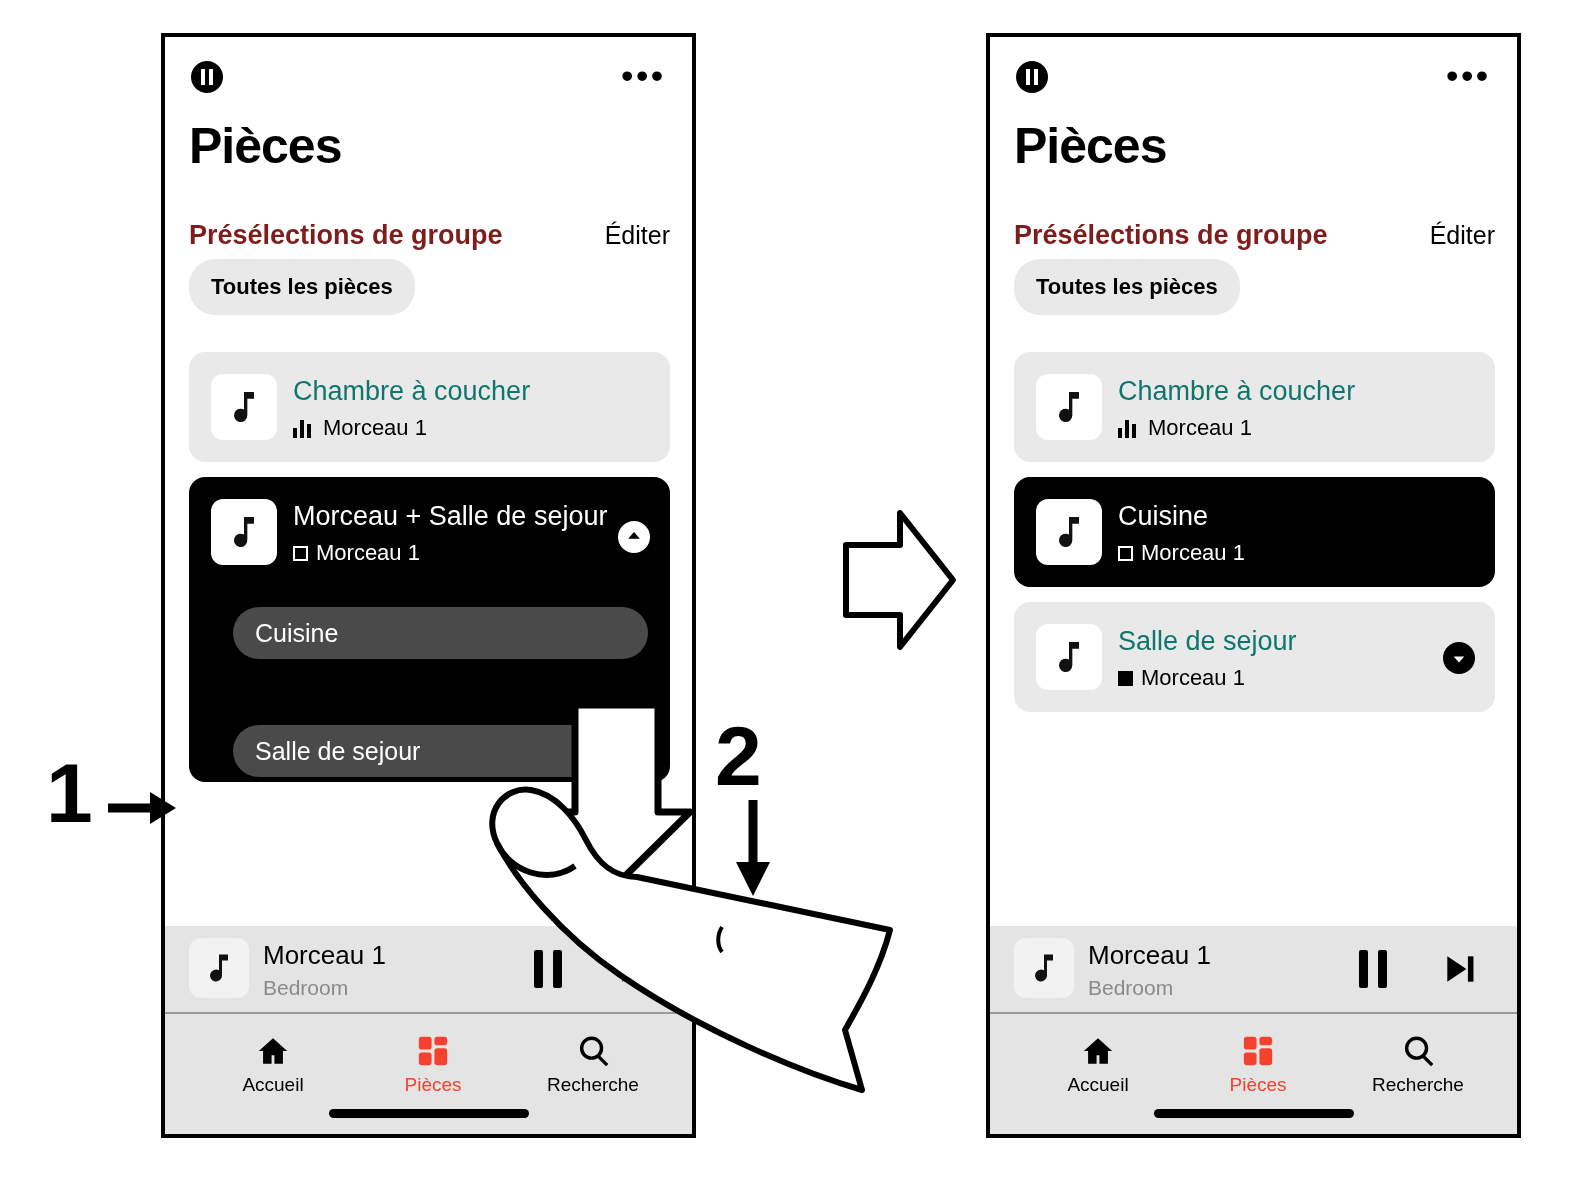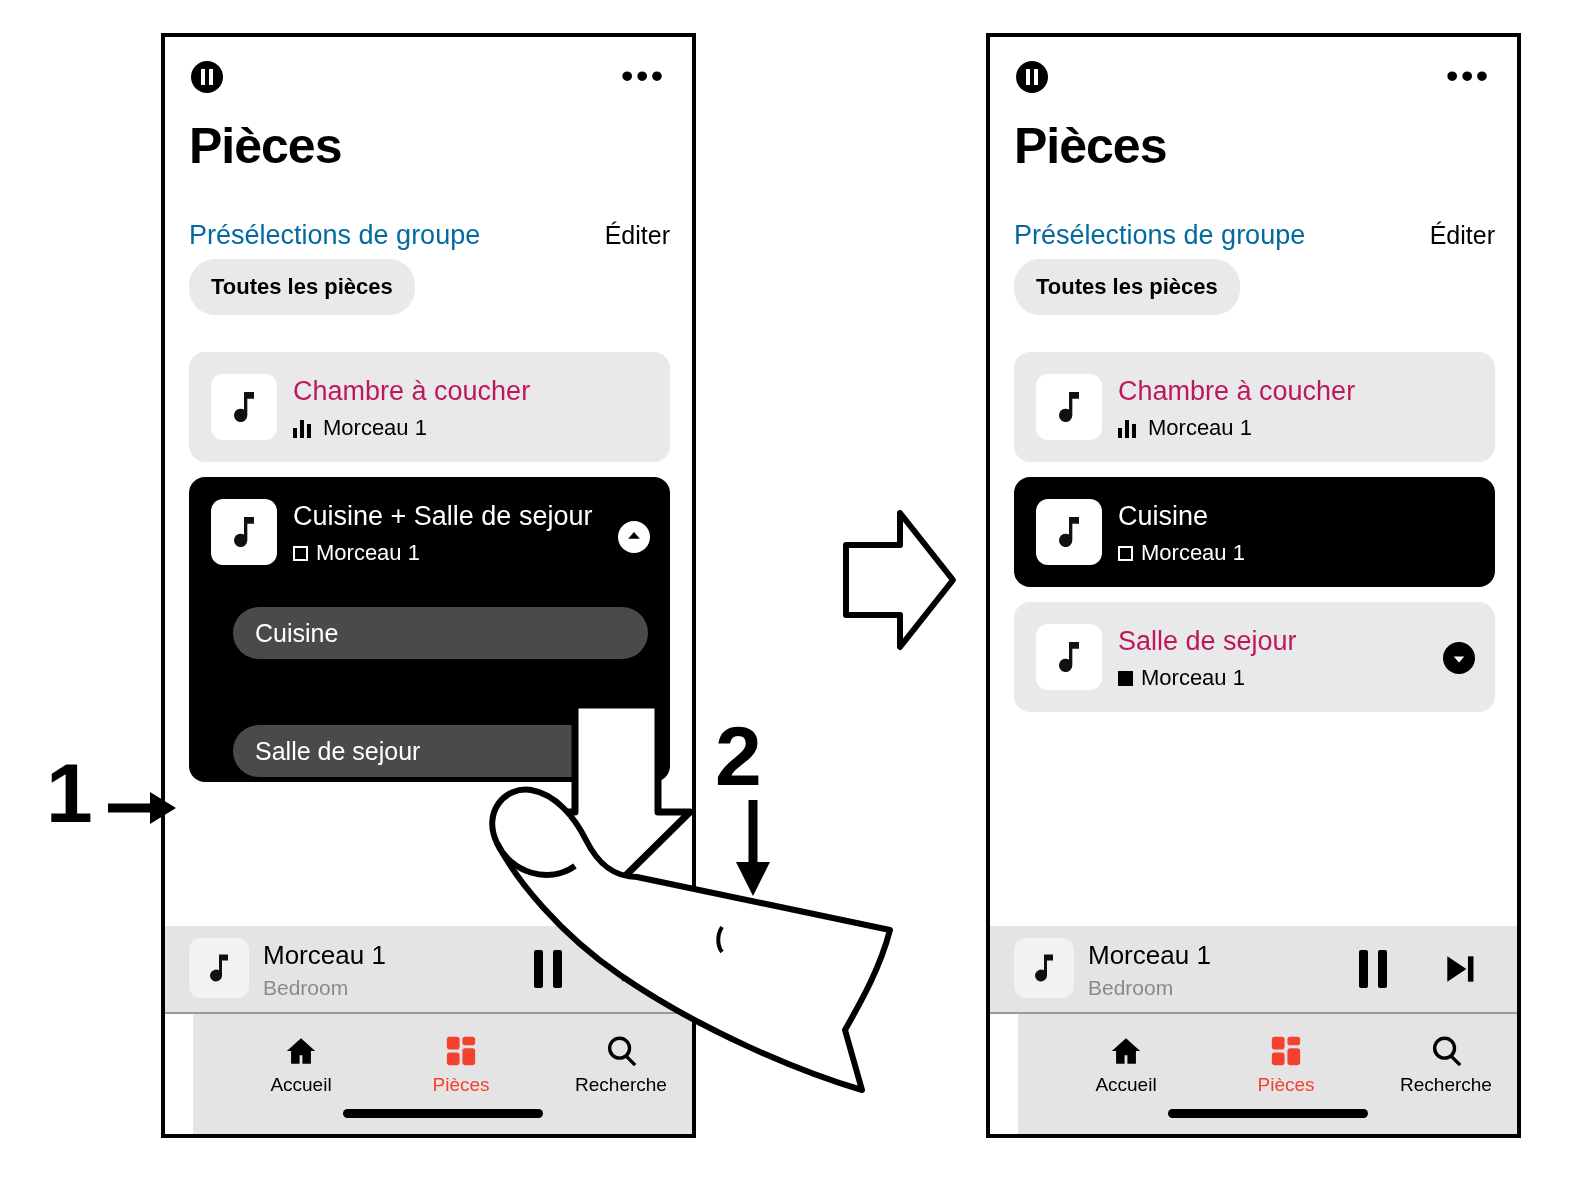--- a/index.html
+++ b/index.html
@@ -77,22 +77,22 @@
     position: absolute;
     left: 24px;
     right: 22px;
     top: 168px;
     display: flex;
     align-items: baseline;
     justify-content: space-between;
   }
   .section-title {
     font-size: 27px;
-    font-weight: normal;
-    color: #0369a1;
+    font-weight: bold;
+    color: #7f1d1d;
   }
   .section-action {
     font-size: 25px;
     color: #000;
     margin-top: 16px;
   }
 
   .chip {
     position: absolute;
     left: 24px;
@@ -129,21 +129,21 @@
   }
   .card.light .art { background: #ffffff; }
   .card.dark .art { background: #ffffff; }
   .art svg { width: 40px; height: 40px; }
 
   .card-title {
     position: absolute;
     left: 104px;
     top: 24px;
     font-size: 27px;
-    color: #be185d;
+    color: #0f766e;
   }
   .card.dark .card-title { color: #ffffff; }
 
   .card-sub {
     position: absolute;
     left: 104px;
     top: 63px;
     font-size: 22px;
     color: #000;
     display: flex;
@@ -254,21 +254,20 @@
     height: 38px;
   }
   .np-next svg { width: 38px; height: 38px; }
 
   .tabbar {
     position: absolute;
     left: 0; right: 0;
     bottom: 0;
     height: 120px;
     background: #e4e4e4;
-    margin-left: 28px;
   }
   .tab {
     position: absolute;
     top: 18px;
     width: 140px;
     text-align: center;
   }
   .tab .lbl { font-size: 19px; margin-top: 4px; display: block; color: #000; }
   .tab.active .lbl { color: #f4422e; }
   .tab-icon { height: 38px; display: flex; align-items: center; justify-content: center; }
@@ -331,21 +330,21 @@
     </div>
   </div>
 
   <div class="card dark" style="top:440px; height:305px;">
     <div class="art">
       <svg viewBox="0 0 24 24" fill="#111">
           <path d="M12 3v10.55A4 4 0 1 0 14 17V7h4V3h-6z"></path>
           <circle cx="10" cy="17" r="3.2"></circle>
         </svg>
     </div>
-    <div class="card-title">Cuisine + Salle de sejour</div>
+    <div class="card-title">Morceau + Salle de sejour</div>
     <div class="card-sub">
       <span class="sq-icon"></span>
       <span>Morceau 1</span>
     </div>
     <div class="corner-badge" style="right:20px; top:44px;">
       <svg viewBox="0 0 24 24" width="20" height="20" fill="#000">
           <path d="M12 6l7 8H5z"></path>
         </svg>
     </div>
     <div class="sub-pill" style="top:130px;">Cuisine</div>

